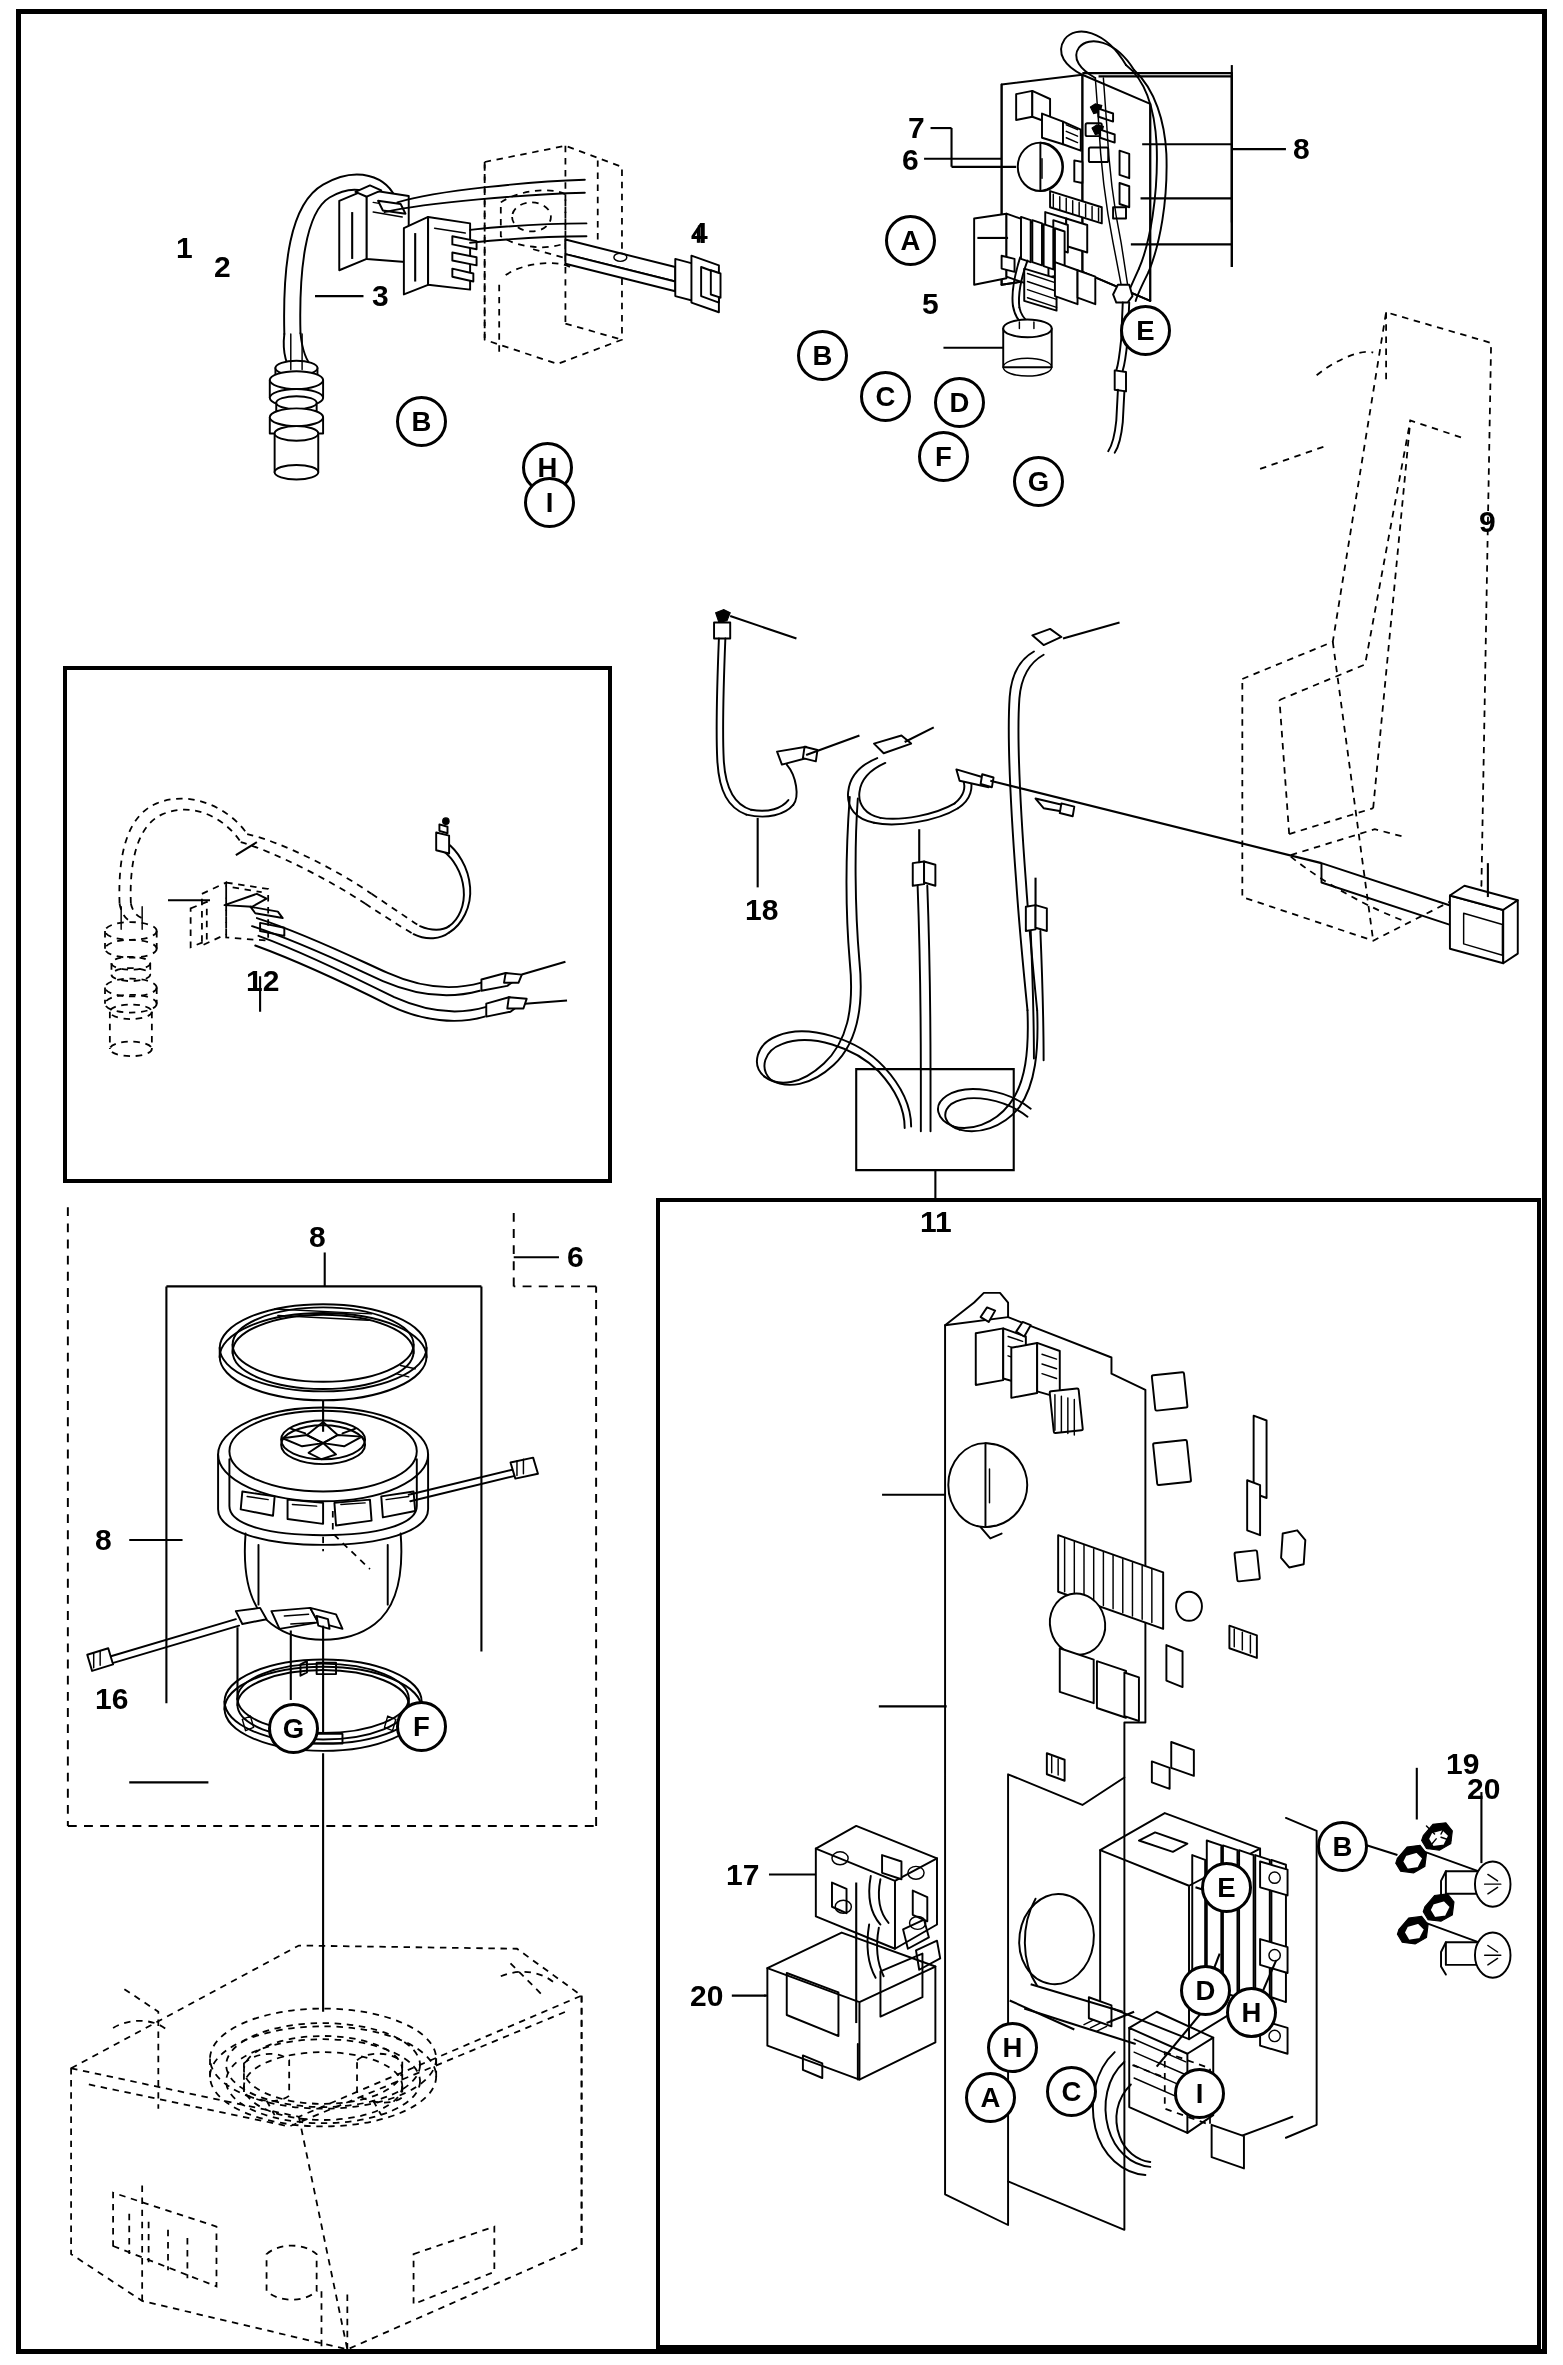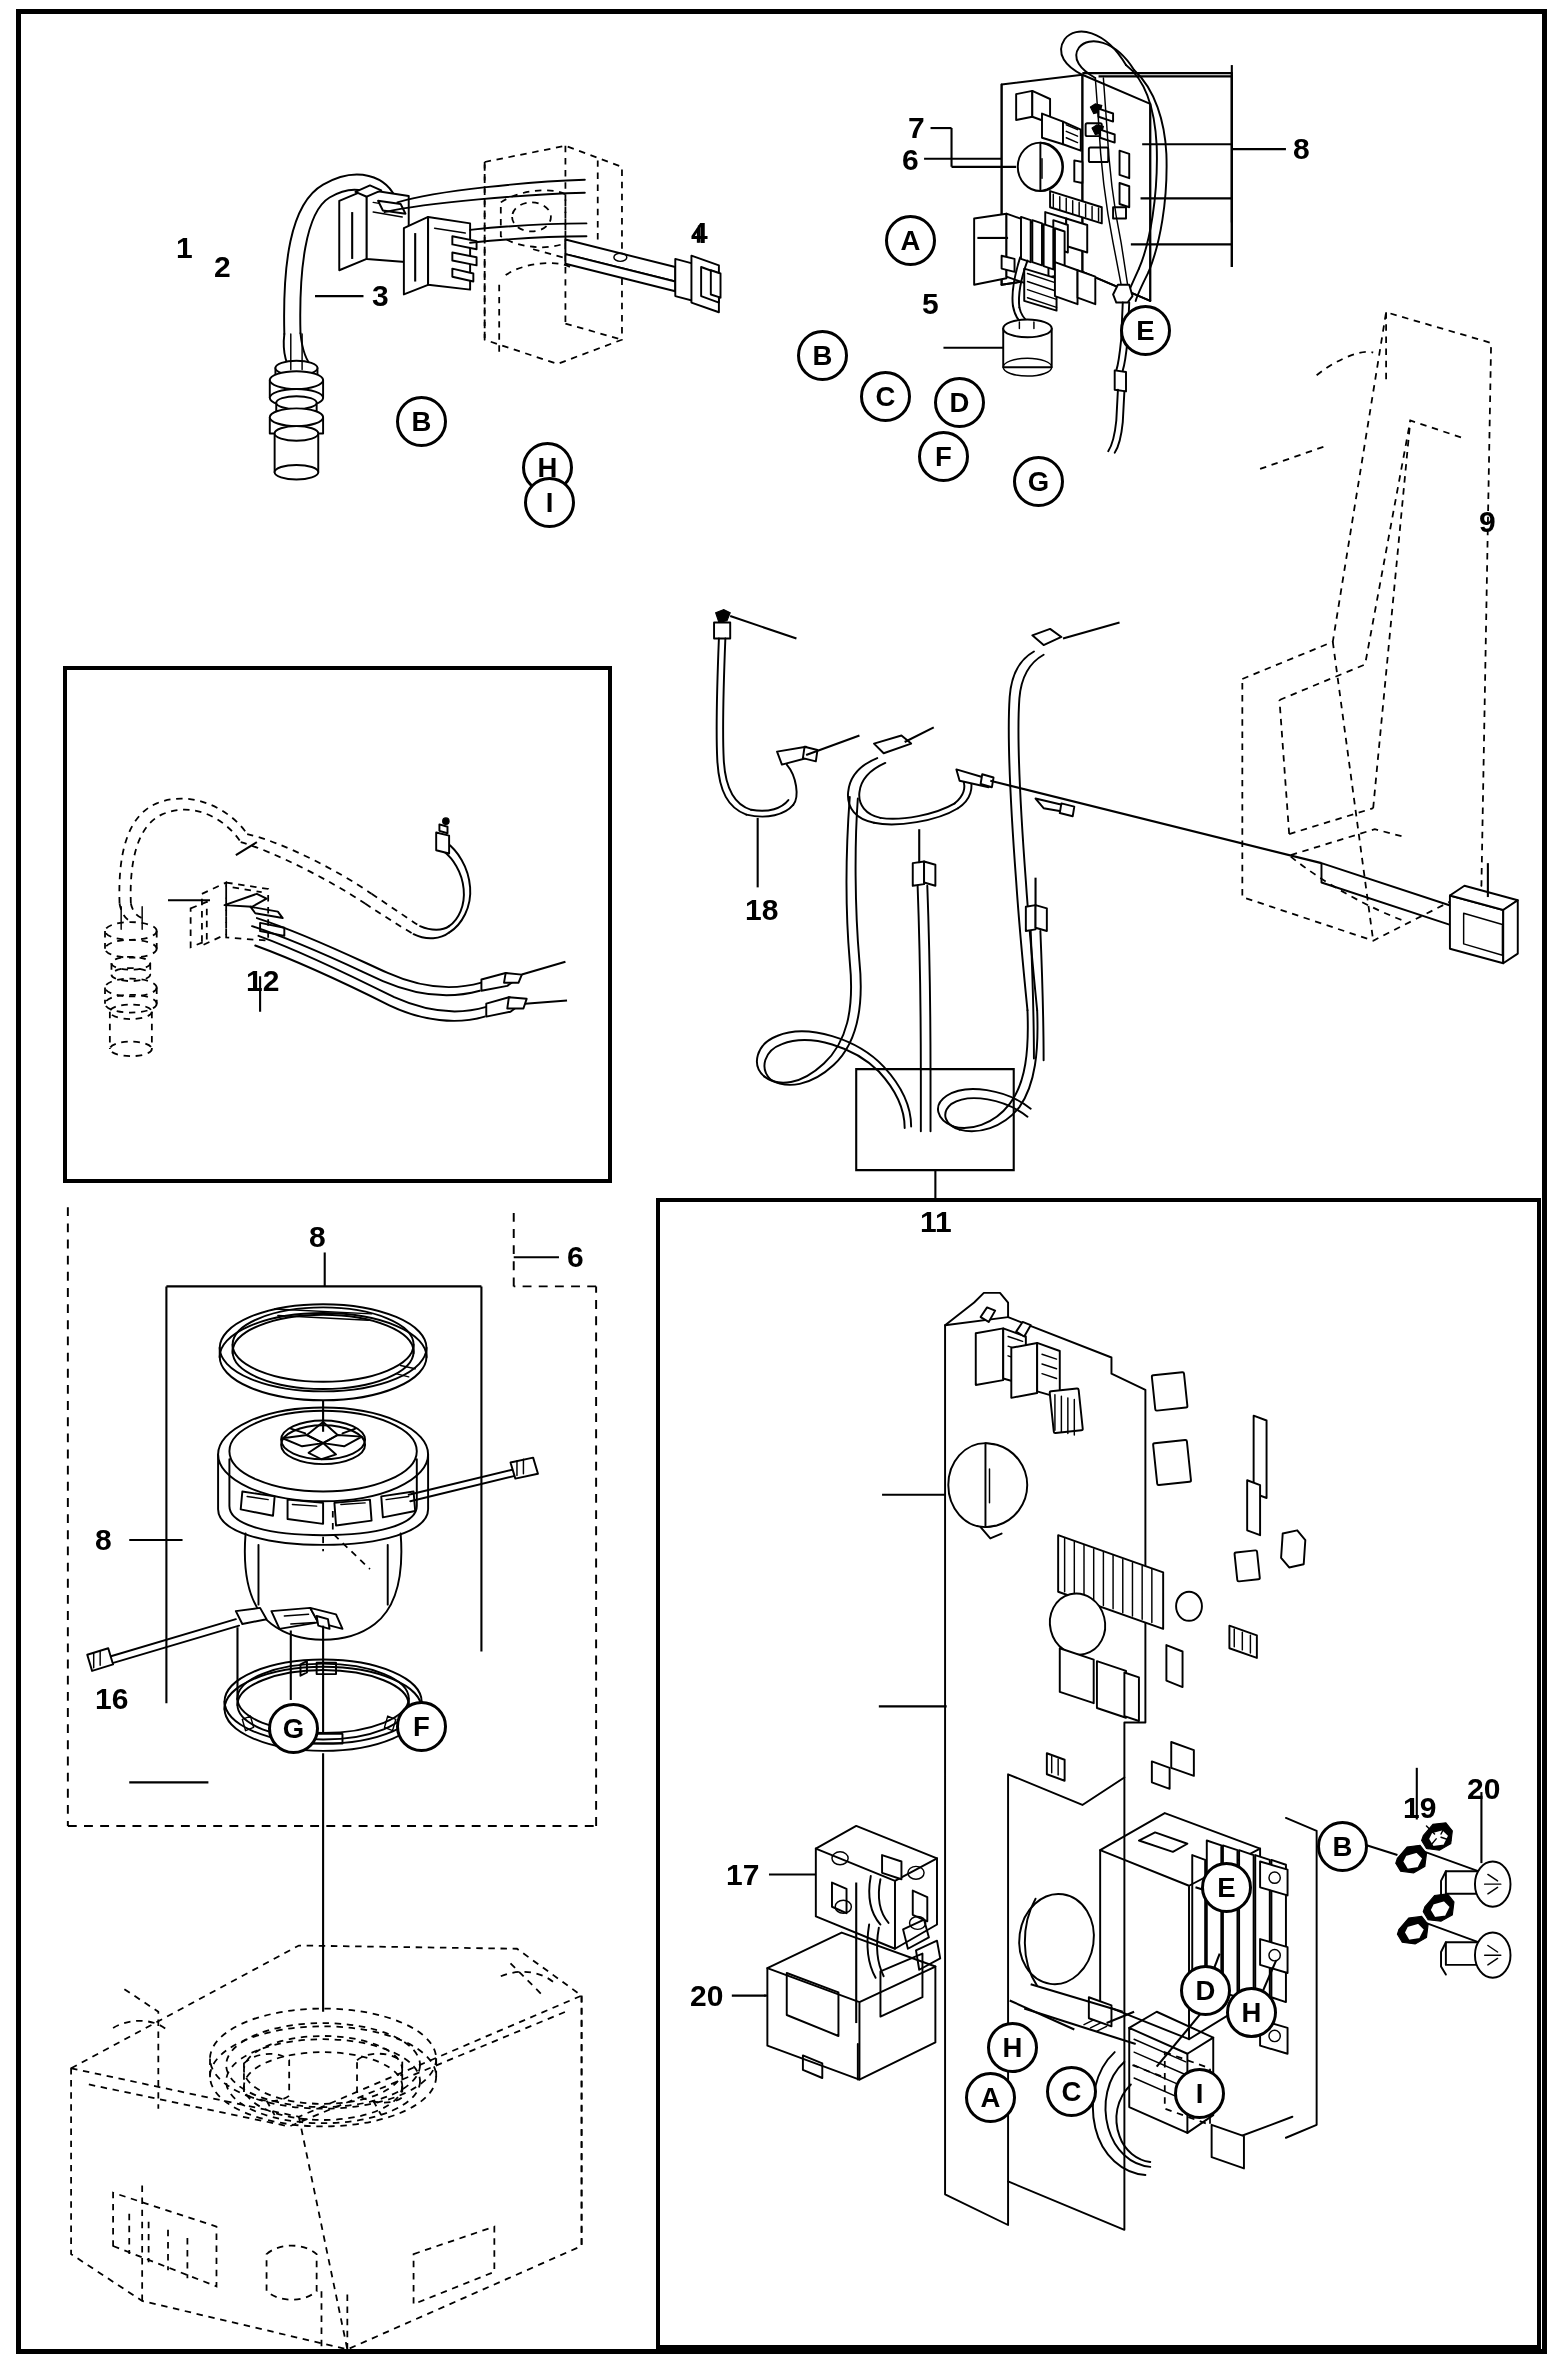--- a/index.html
+++ b/index.html
@@ -608,21 +608,21 @@
   <div class="num n-lg" style="left:1479px;top:507px;">9</div>
   <div class="num n-lg" style="left:920px;top:1207px;">11</div>
   <div class="num n-lg" style="left:745px;top:895px;">18</div>
   <div class="num n-lg" style="left:246px;top:966px;">12</div>
   <div class="num n-lg" style="left:567px;top:1242px;">6</div>
   <div class="num n-lg" style="left:309px;top:1222px;">8</div>
   <div class="num n-lg" style="left:95px;top:1525px;">8</div>
   <div class="num n-lg" style="left:95px;top:1684px;">16</div>
   <div class="num n-lg" style="left:726px;top:1860px;">17</div>
   <div class="num n-lg" style="left:690px;top:1981px;">20</div>
-  <div class="num n-lg" style="left:1403px;top:1749px;margin-top:44px;">19</div>
+  <div class="num n-lg" style="left:1446px;top:1749px;">19</div>
   <div class="num n-lg" style="left:1467px;top:1774px;">20</div>
 
   <div class="cb cb-56" style="left:885px;top:215px;">A</div>
   <div class="cb cb-56" style="left:797px;top:330px;">B</div>
   <div class="cb cb-56" style="left:860px;top:371px;">C</div>
   <div class="cb cb-56" style="left:934px;top:377px;">D</div>
   <div class="cb cb-56" style="left:1120px;top:305px;">E</div>
   <div class="cb cb-56" style="left:918px;top:431px;">F</div>
   <div class="cb cb-56" style="left:1013px;top:456px;">G</div>
 

